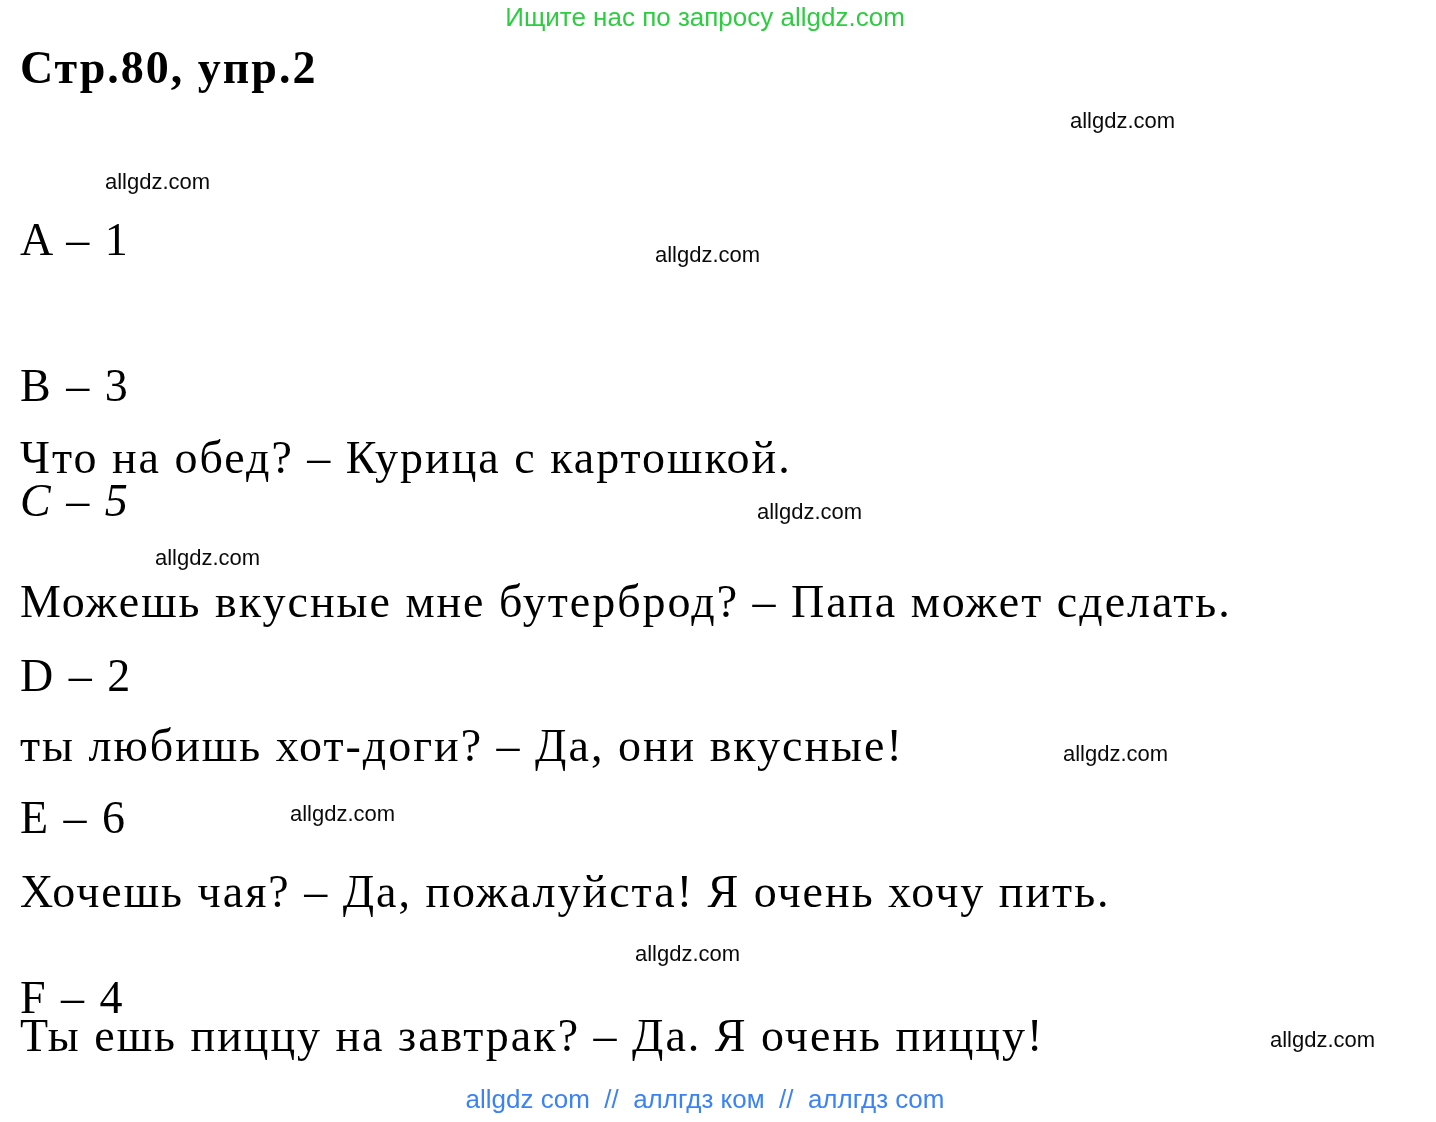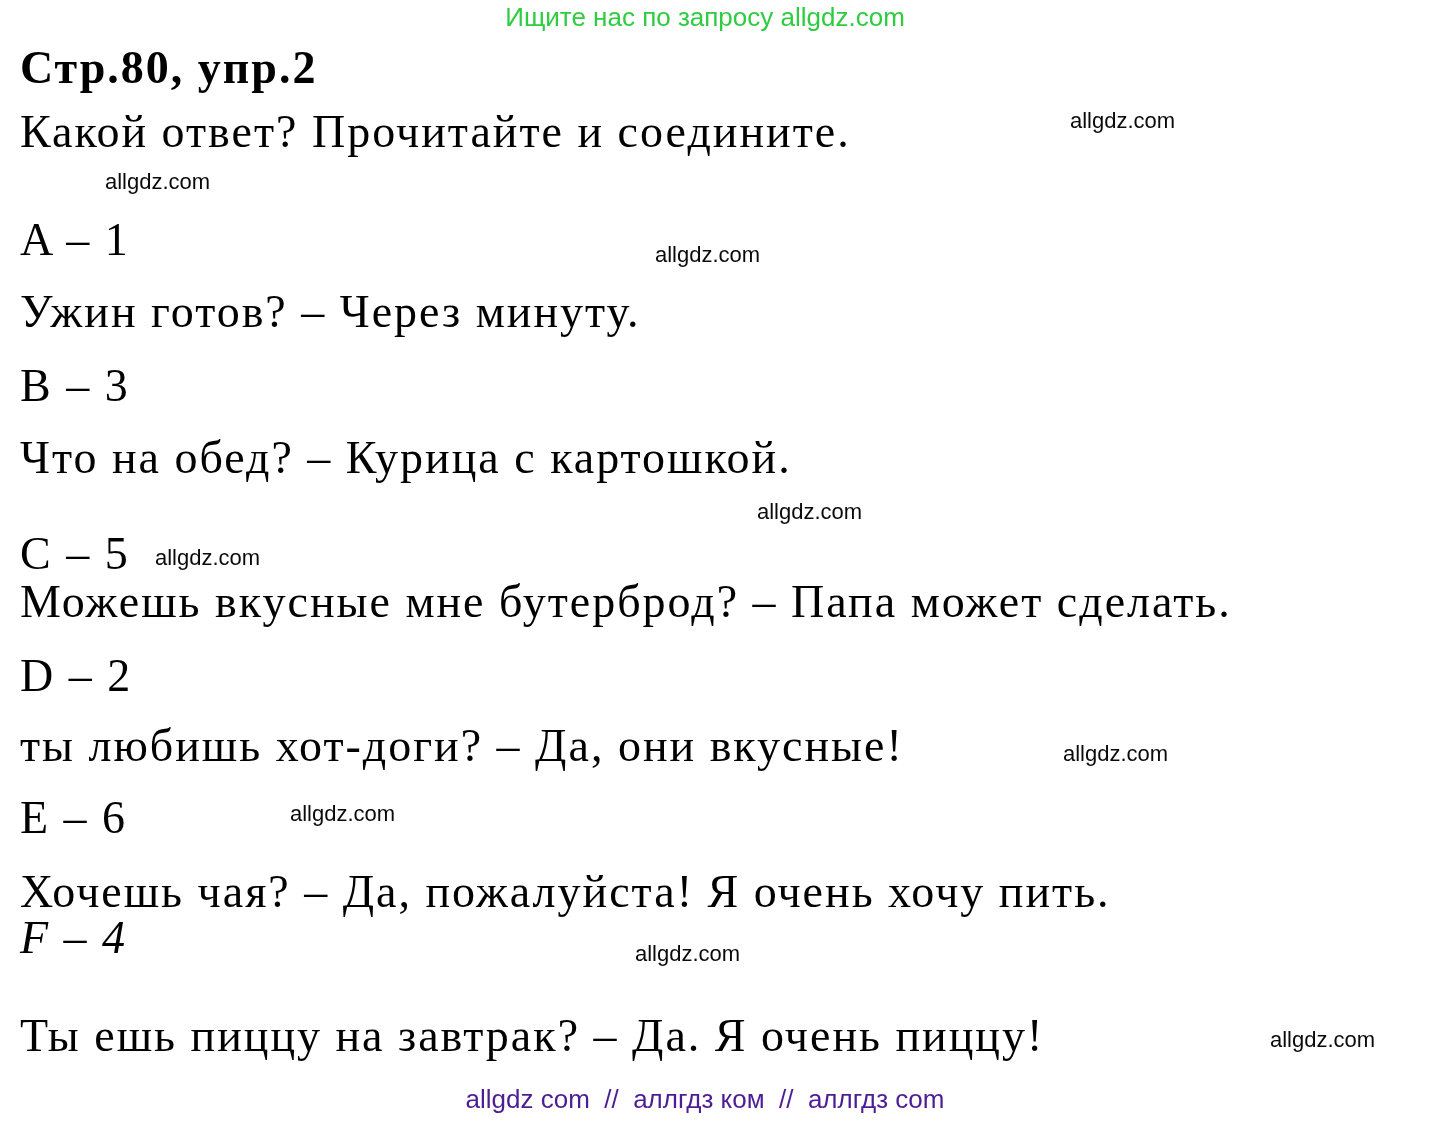--- a/index.html
+++ b/index.html
@@ -44,51 +44,49 @@
     white-space: pre;
   }
   .footer-note {
     position: absolute;
     top: 1084px;
     left: 0;
     width: 100%;
     text-align: center;
     font-family: "Liberation Sans", sans-serif;
     font-size: 26px;
-    color: #4c1d95;
+    color: #3b82f6;
     white-space: pre;
   }
 </style>
 </head>
 <body>
 
 <div id="page">
 
   <div class="header-note">Ищите нас по запросу allgdz.com</div>
 
   <div class="serif-line title-line" style="top:44px;">Стр.80, упр.2</div>
 
-  <div class="serif-line" style="top:108px;">Какой ответ? Прочитайте и соедините.</div>
 
   <div class="serif-line" style="top:216px;">A – 1</div>
-  <div class="serif-line" style="top:288px;">Ужин готов? – Через минуту.</div>
 
   <div class="serif-line" style="top:362px;">B – 3</div>
   <div class="serif-line" style="top:434px;">Что на обед? – Курица с картошкой.</div>
 
-  <div class="serif-line" style="top:530px;">C – 5</div>
+  <div class="serif-line" style="top:477px;font-style:italic;">C – 5</div>
   <div class="serif-line" style="top:578px;">Можешь вкусные мне бутерброд? – Папа может сделать.</div>
 
   <div class="serif-line" style="top:652px;">D – 2</div>
   <div class="serif-line" style="top:722px;">ты любишь хот-доги? – Да, они вкусные!</div>
 
   <div class="serif-line" style="top:794px;text-align:center;">E – 6</div>
   <div class="serif-line" style="top:868px;">Хочешь чая? – Да, пожалуйста! Я очень хочу пить.</div>
 
-  <div class="serif-line" style="top:914px;font-style:italic;">F – 4</div>
+  <div class="serif-line" style="top:974px;">F – 4</div>
   <div class="serif-line" style="top:1012px;">Ты ешь пиццу на завтрак? – Да. Я очень пиццу!</div>
 
   <span class="wm" style="left:1070px; top:108px;">allgdz.com</span>
   <span class="wm" style="left:105px;  top:169px;">allgdz.com</span>
   <span class="wm" style="left:655px;  top:242px;">allgdz.com</span>
   <span class="wm" style="left:757px;  top:499px;">allgdz.com</span>
   <span class="wm" style="left:155px;  top:545px;">allgdz.com</span>
   <span class="wm" style="left:1063px; top:741px;">allgdz.com</span>
   <span class="wm" style="left:290px;  top:801px;">allgdz.com</span>
   <span class="wm" style="left:635px;  top:941px;">allgdz.com</span>

